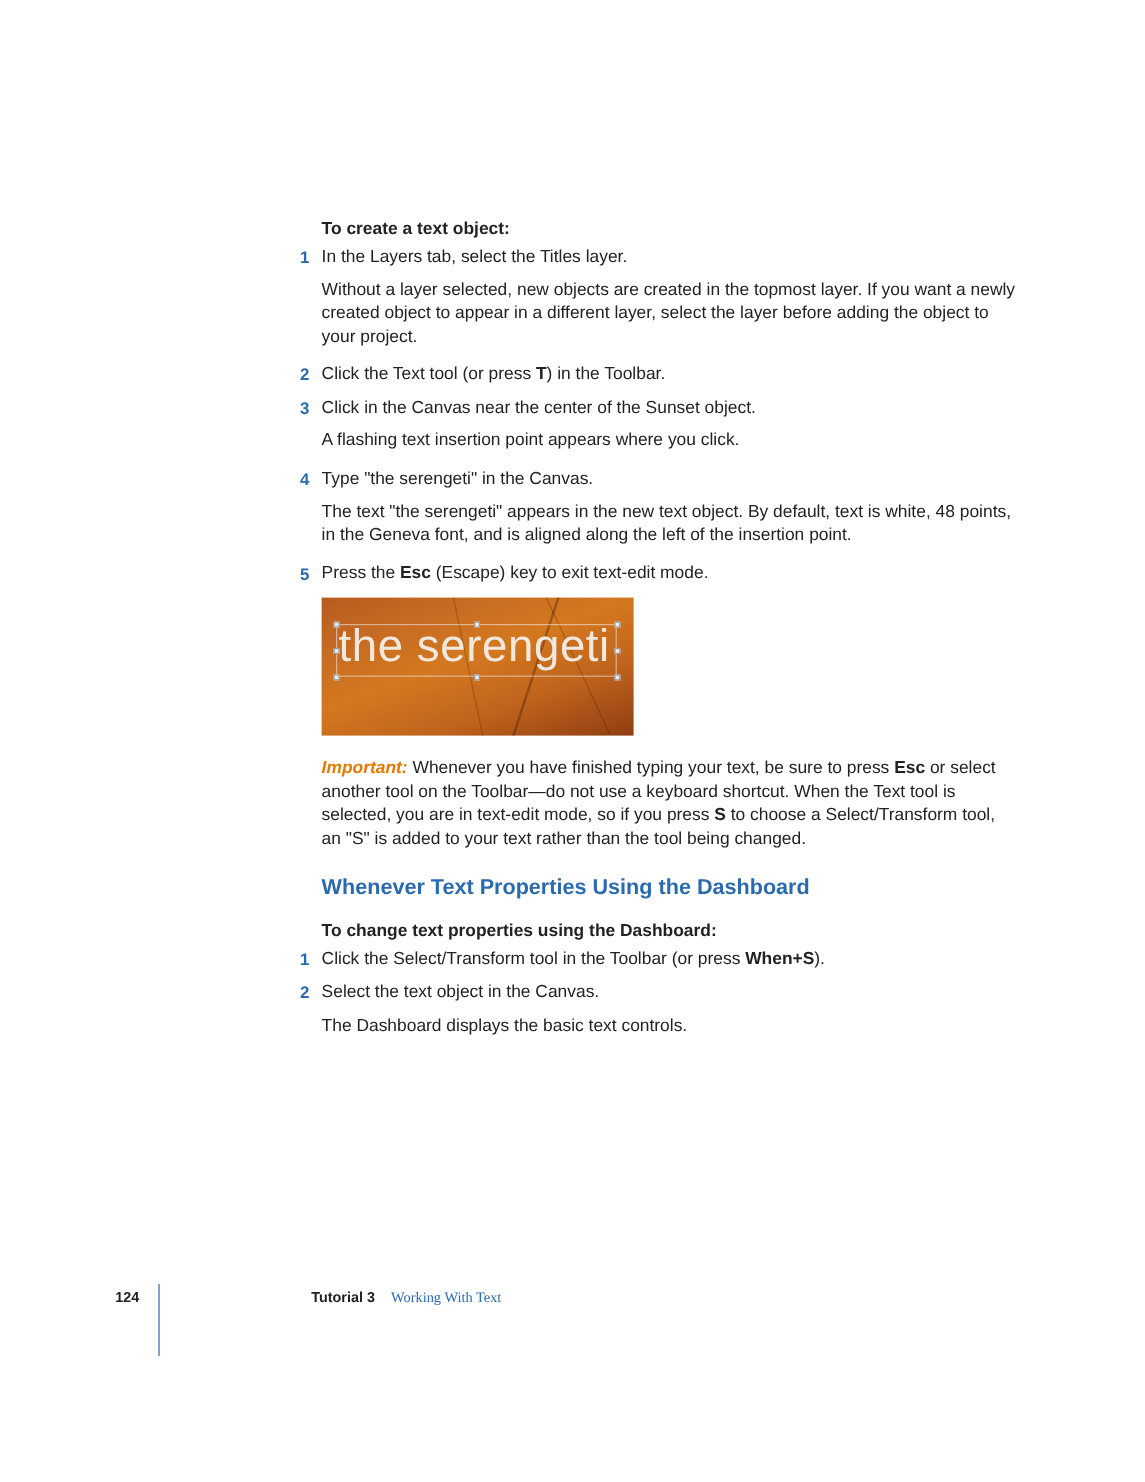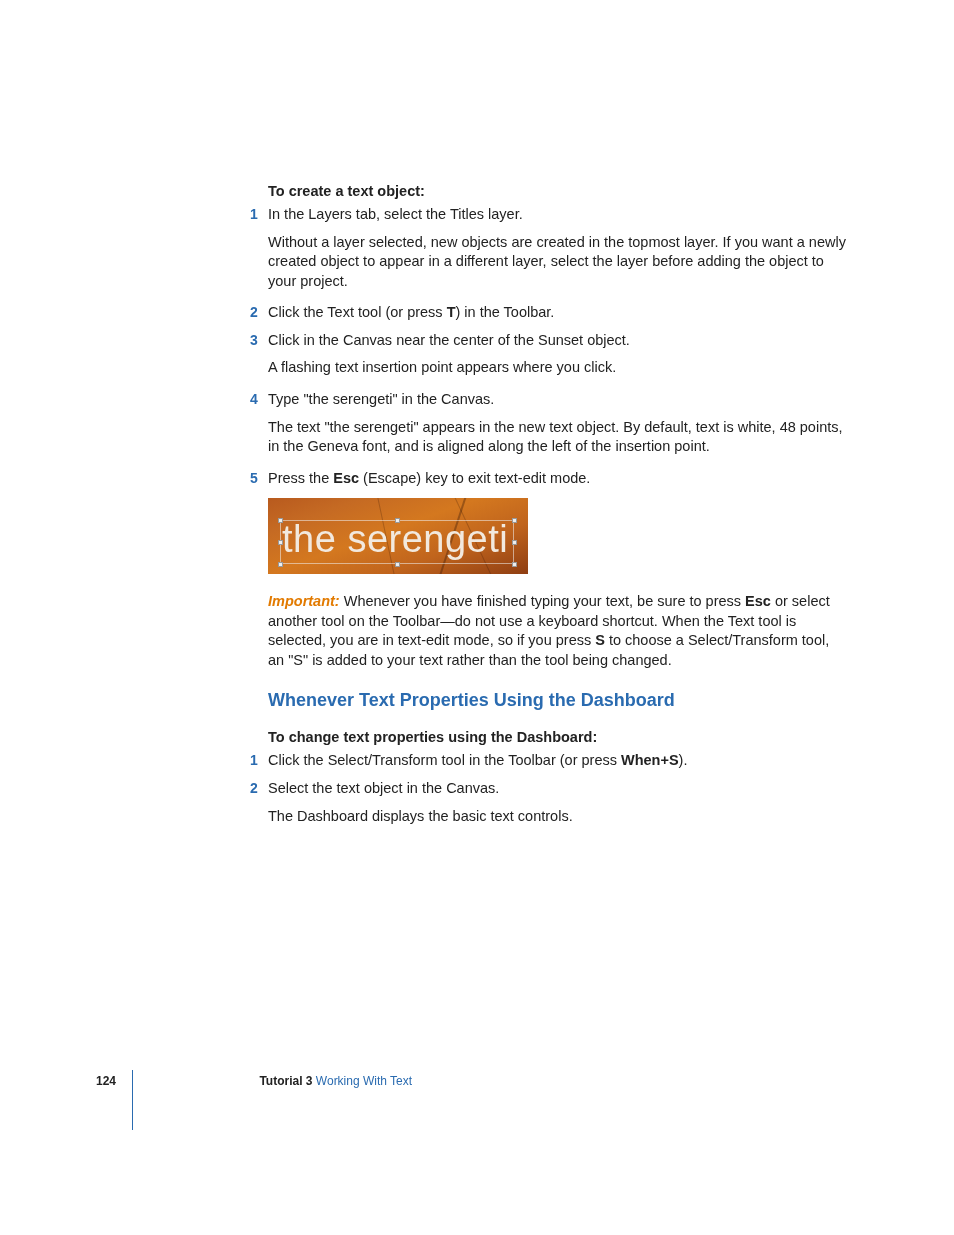--- a/index.html
+++ b/index.html
@@ -63,21 +63,21 @@
     font-weight: 700;
     font-size: 14px;
   }
   ol.steps > li .step-body {
     margin-top: 8px;
     margin-bottom: 12px;
   }
   .kbd { font-weight: 700; }
   .figure {
     width: 260px;
-    height: 76px;
+    height: 115px;
     margin: 10px 0 18px 0;
     position: relative;
     background: linear-gradient(160deg, #b85a1e 0%, #c56a23 20%, #d4781f 45%, #c0641d 70%, #8f3e12 100%);
     overflow: hidden;
   }
   .figure .branch1 {
     position: absolute; width: 2px; height: 140px; background: rgba(50,20,5,0.35);
     left: 180px; top: -20px; transform: rotate(18deg);
   }
   .figure .branch2 {
@@ -117,21 +117,21 @@
   }
   .footer {
     position: absolute;
     left: 96px;
     top: 1074px;
     width: 760px;
     font-size: 12px;
   }
   .footer .pnum { font-weight: 700; color: #222; margin-top: 38px; }
   .footer .tut { font-weight: 700; margin-left: 140px; }
-  .footer .chap { color: var(--blue); font-weight: 400; }
+  .footer .chap { color: var(--blue); margin-left: 10px; font-weight: 400; font-family: Liberation Serif, serif; }
   .left-rule {
     position: absolute;
     left: 132px;
     top: 1070px;
     width: 1px;
     height: 60px;
     background: var(--blue);
   }
 </style>
 </head>

